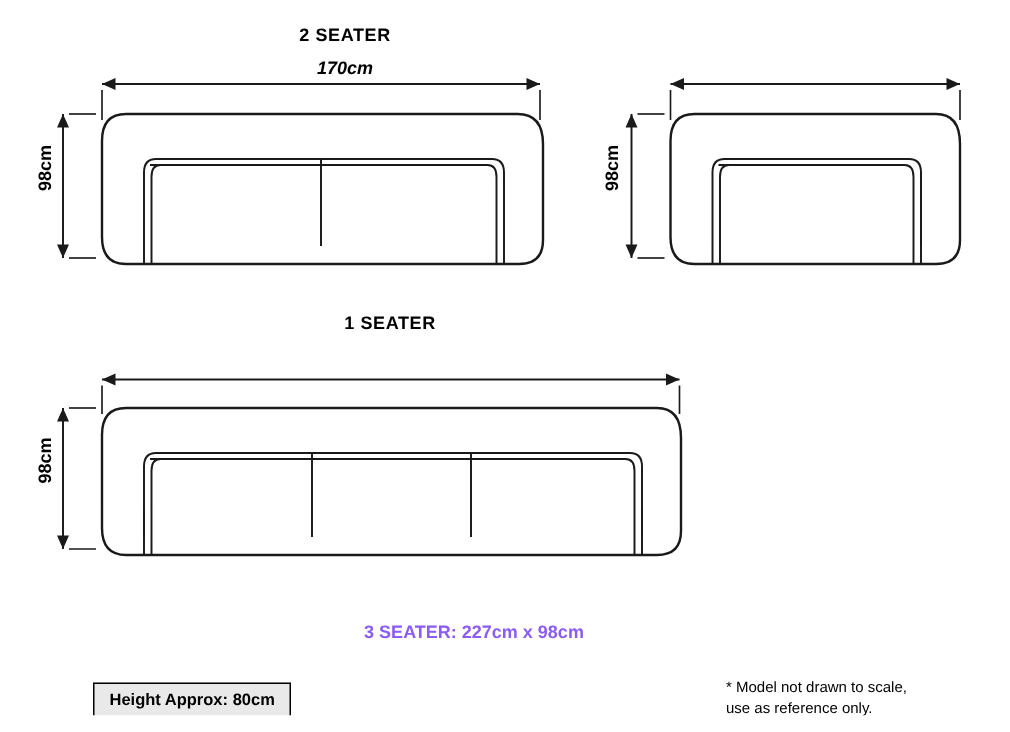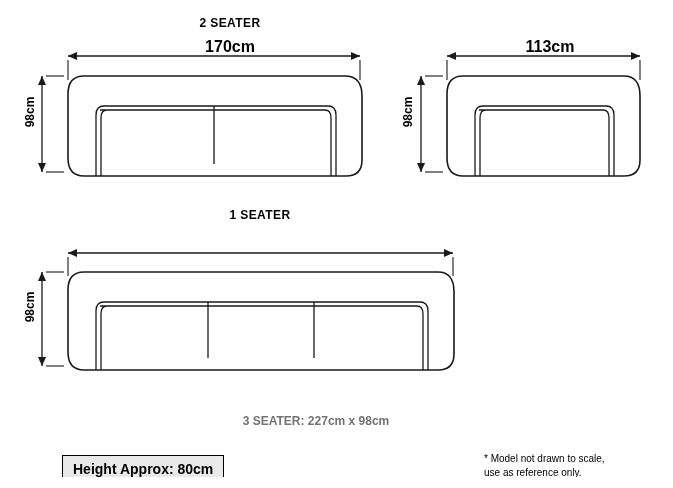--- a/index.html
+++ b/index.html
@@ -21,47 +21,48 @@
     position: absolute;
     font-size: 12px;
     font-weight: bold;
     color: #000;
     letter-spacing: 0.4px;
     text-align: center;
     white-space: nowrap;
   }
   .dimlabel {
     position: absolute;
-    font-size: 16px;
+    font-size: 12px;
     font-weight: bold;
     color: #000;
     text-align: center;
     white-space: nowrap;
+    font-style: italic;
   }
   .vlabel {
     position: absolute;
     font-size: 12px;
     font-weight: bold;
     color: #000;
     white-space: nowrap;
     transform-origin: center center;
   }
   .summary {
     position: absolute;
     font-size: 12px;
     font-weight: bold;
-    color: #737373;
+    color: #8b5cf6;
     white-space: nowrap;
     text-align: center;
   }
   .height-box {
     position: absolute;
     border: 1px solid #000;
     background: #e9e9e9;
-    font-size: 14px;
+    font-size: 11px;
     font-weight: bold;
     color: #000;
     padding: 5px 10px;
     white-space: nowrap;
   }
   .note {
     position: absolute;
     font-size: 10px;
     color: #000;
     line-height: 1.4;
@@ -125,21 +126,20 @@
     <path class="sofa-inner" d="M 100,110 L 325,110 Q 331,110 331,118 L 331,164 M 101,164 L 101,118 Q 101,110 107,110"></path>
 
     <line class="sofa-inner" x1="214" y1="106" x2="214" y2="164"></line>
 
     <line class="sofa-inner" x1="96" y1="164" x2="96" y2="176"></line>
     <line class="sofa-inner" x1="101" y1="164" x2="101" y2="176"></line>
     <line class="sofa-inner" x1="331" y1="164" x2="331" y2="176"></line>
     <line class="sofa-inner" x1="336" y1="164" x2="336" y2="176"></line>
   </svg>
 
-  <div class="dimlabel" style="left:450px; top:38px; width:200px;">113cm</div>
   <div class="vlabel" style="left:388px; top:105px; width:40px; text-align:center; transform:rotate(-90deg);">98cm</div>
 
   <svg width="673" height="488">
     <g>
       <line class="arrow-line" x1="447" y1="56" x2="640" y2="56"></line>
       <polygon points="447,56 456,52 456,60" fill="#1a1a1a"></polygon>
       <polygon points="640,56 631,52 631,60" fill="#1a1a1a"></polygon>
       <line class="ext-line" x1="447" y1="60" x2="447" y2="80"></line>
       <line class="ext-line" x1="640" y1="60" x2="640" y2="80"></line>
     </g>

